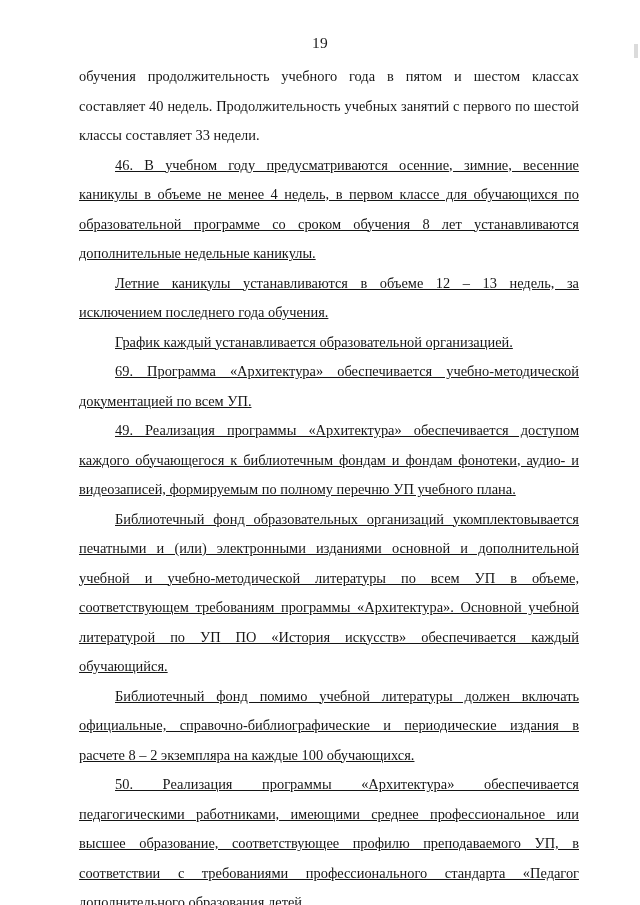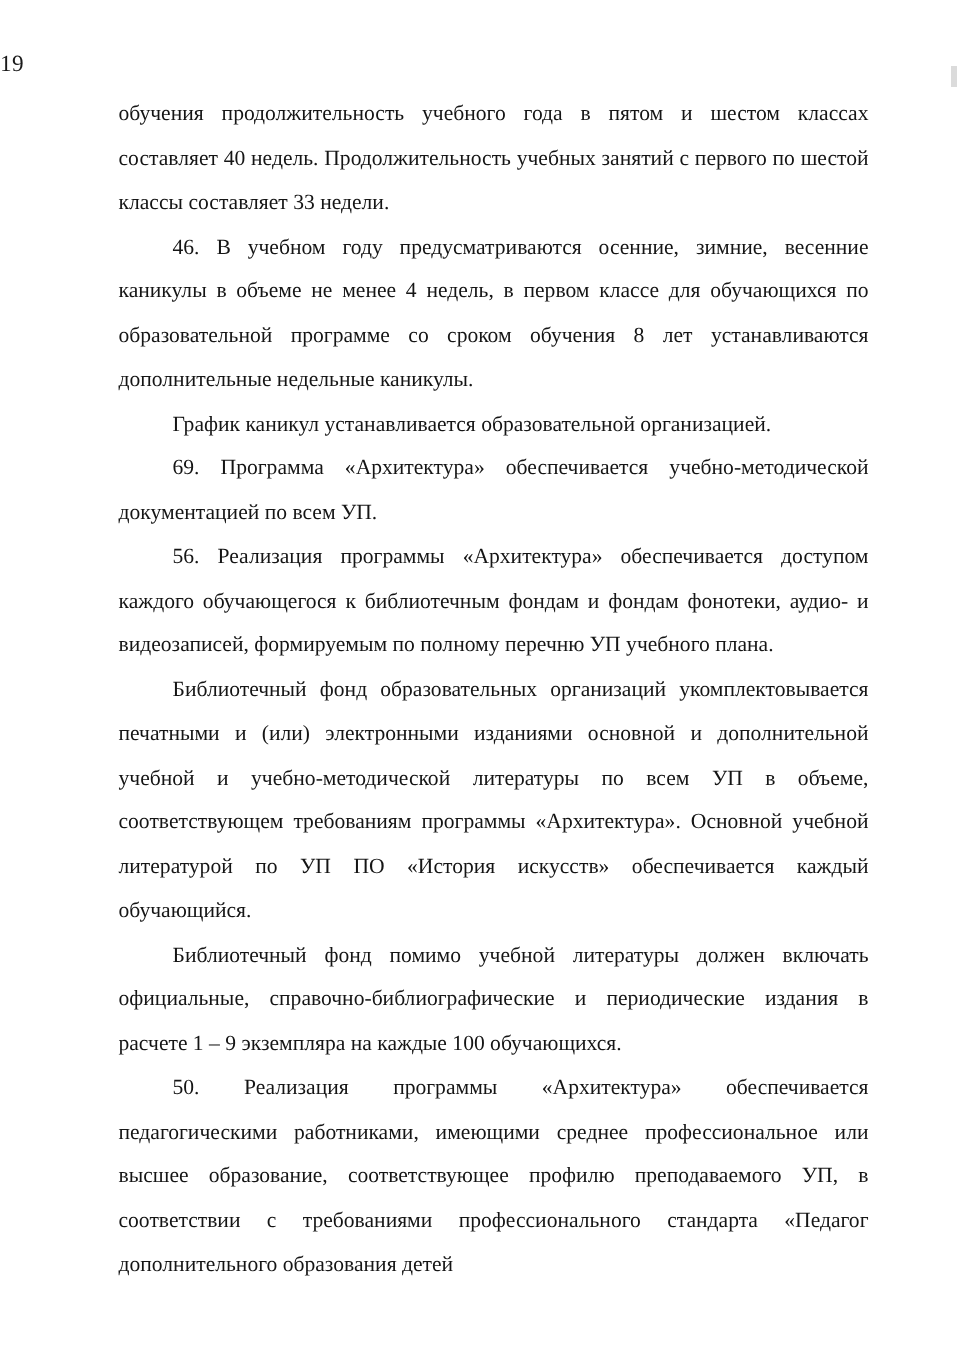--- a/index.html
+++ b/index.html
@@ -21,20 +21,21 @@
     position: relative;
     box-sizing: border-box;
     padding: 0;
     background: #fefefe;
   }
   .page-number {
     position: absolute;
     top: 34px;
     left: 0;
     width: 640px;
+    text-align: center;
     font-size: 15.5px;
     color: #1c1c1c;
     letter-spacing: 0.2px;
   }
   .body-text {
     position: absolute;
     top: 62px;
     left: 62px;
     width: 517px;
     font-size: 14.4px;
@@ -43,20 +44,21 @@
     color: #171717;
   }
   .body-text p {
     margin: 0 0 0 17px;
     text-align: justify;
     text-justify: inter-word;
     hyphens: none;
   }
   .body-text p.indent {
     text-indent: 36px;
+    text-decoration: underline;
   }
   .body-text p.noindent {
     text-indent: 0;
   }
   
   .scan {
     filter: contrast(1.02);
   }
   .edge-mark {
     position: absolute;
@@ -72,21 +74,22 @@
 
 <div class="page scan">
 
   <div class="page-number">19</div>
 
   <div class="edge-mark"></div>
 
   <div class="body-text">
     <p class="noindent">обучения продолжительность учебного года в пятом и шестом классах составляет 40 недель. Продолжительность учебных занятий с первого по шестой классы составляет 33 недели.</p>
     <p class="indent">46. В учебном году предусматриваются осенние, зимние, весенние каникулы в объеме не менее 4 недель, в первом классе для обучающихся по образовательной программе со сроком обучения 8 лет устанавливаются дополнительные недельные каникулы.</p>
-    <p class="indent">График каникул устанавливается образовательной организацией.</p>
+    <p class="indent">Летние каникулы устанавливаются в объеме 12 – 13 недель, за исключением последнего года обучения.</p>
+    <p class="indent">График каждый устанавливается образовательной организацией.</p>
     <p class="indent">69. Программа «Архитектура» обеспечивается учебно-методической документацией по всем УП.</p>
-    <p class="indent">56. Реализация программы «Архитектура» обеспечивается доступом каждого обучающегося к библиотечным фондам и фондам фонотеки, аудио- и видеозаписей, формируемым по полному перечню УП учебного плана.</p>
+    <p class="indent">49. Реализация программы «Архитектура» обеспечивается доступом каждого обучающегося к библиотечным фондам и фондам фонотеки, аудио- и видеозаписей, формируемым по полному перечню УП учебного плана.</p>
     <p class="indent">Библиотечный фонд образовательных организаций укомплектовывается печатными и (или) электронными изданиями основной и дополнительной учебной и учебно-методической литературы по всем УП в объеме, соответствующем требованиям программы «Архитектура». Основной учебной литературой по УП ПО «История искусств» обеспечивается каждый обучающийся.</p>
-    <p class="indent">Библиотечный фонд помимо учебной литературы должен включать официальные, справочно-библиографические и периодические издания в расчете 1 – 9 экземпляра на каждые 100 обучающихся.</p>
+    <p class="indent">Библиотечный фонд помимо учебной литературы должен включать официальные, справочно-библиографические и периодические издания в расчете 8 – 2 экземпляра на каждые 100 обучающихся.</p>
     <p class="indent">50. Реализация программы «Архитектура» обеспечивается педагогическими работниками, имеющими среднее профессиональное или высшее образование, соответствующее профилю преподаваемого УП, в соответствии с требованиями профессионального стандарта «Педагог дополнительного образования детей</p>
   </div>
 
 </div>
 
 </body></html>

